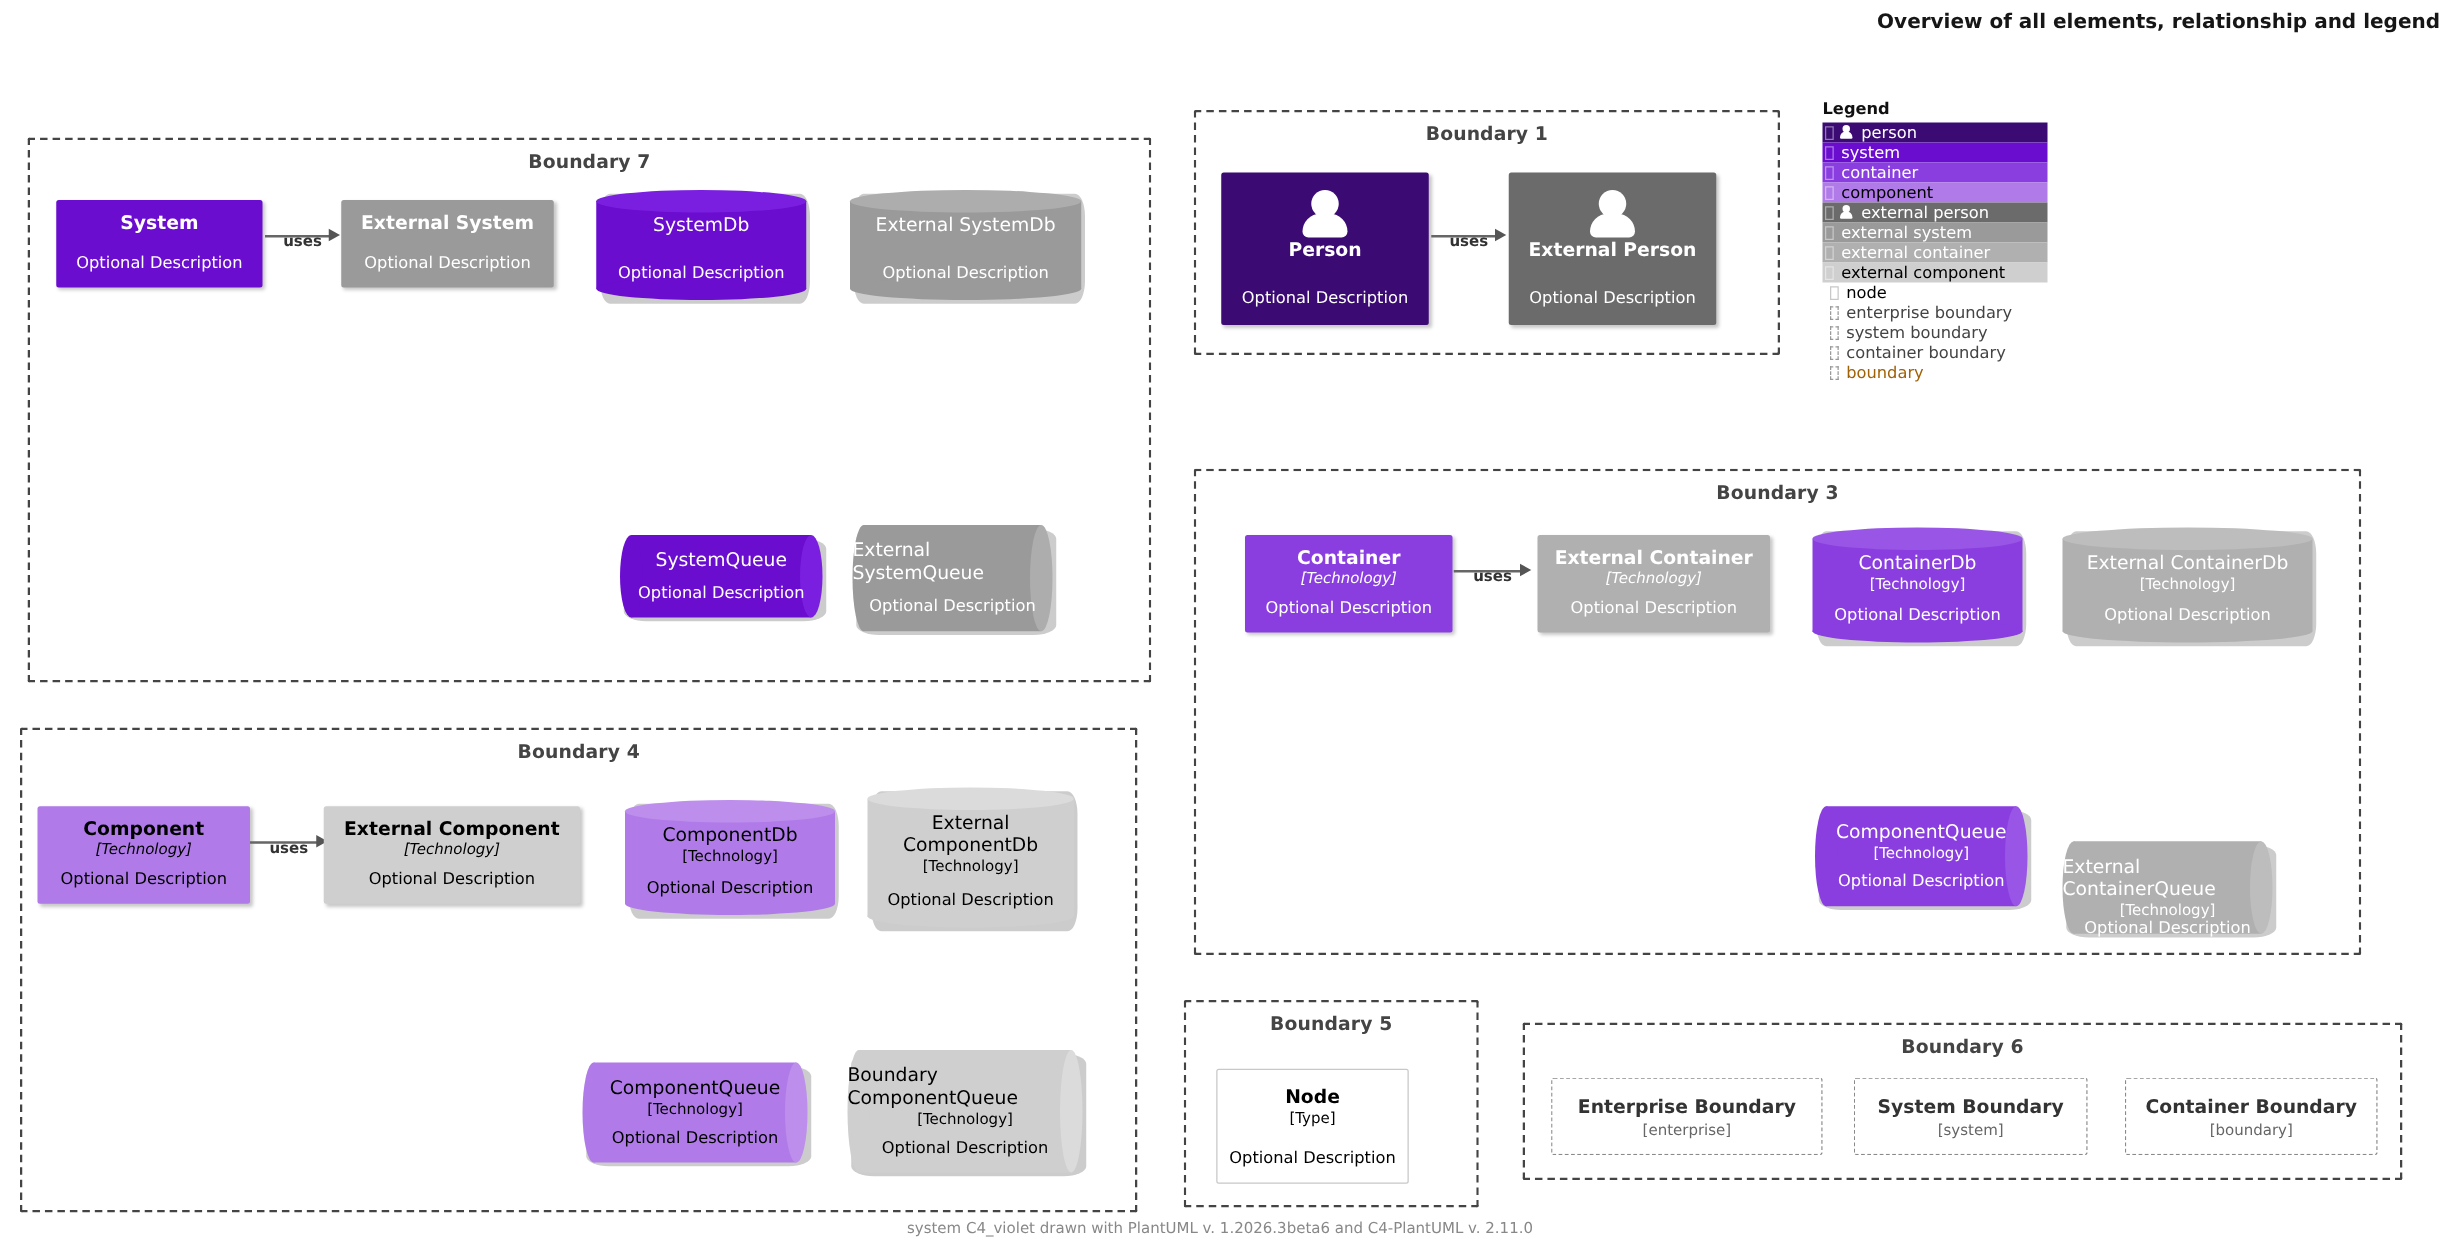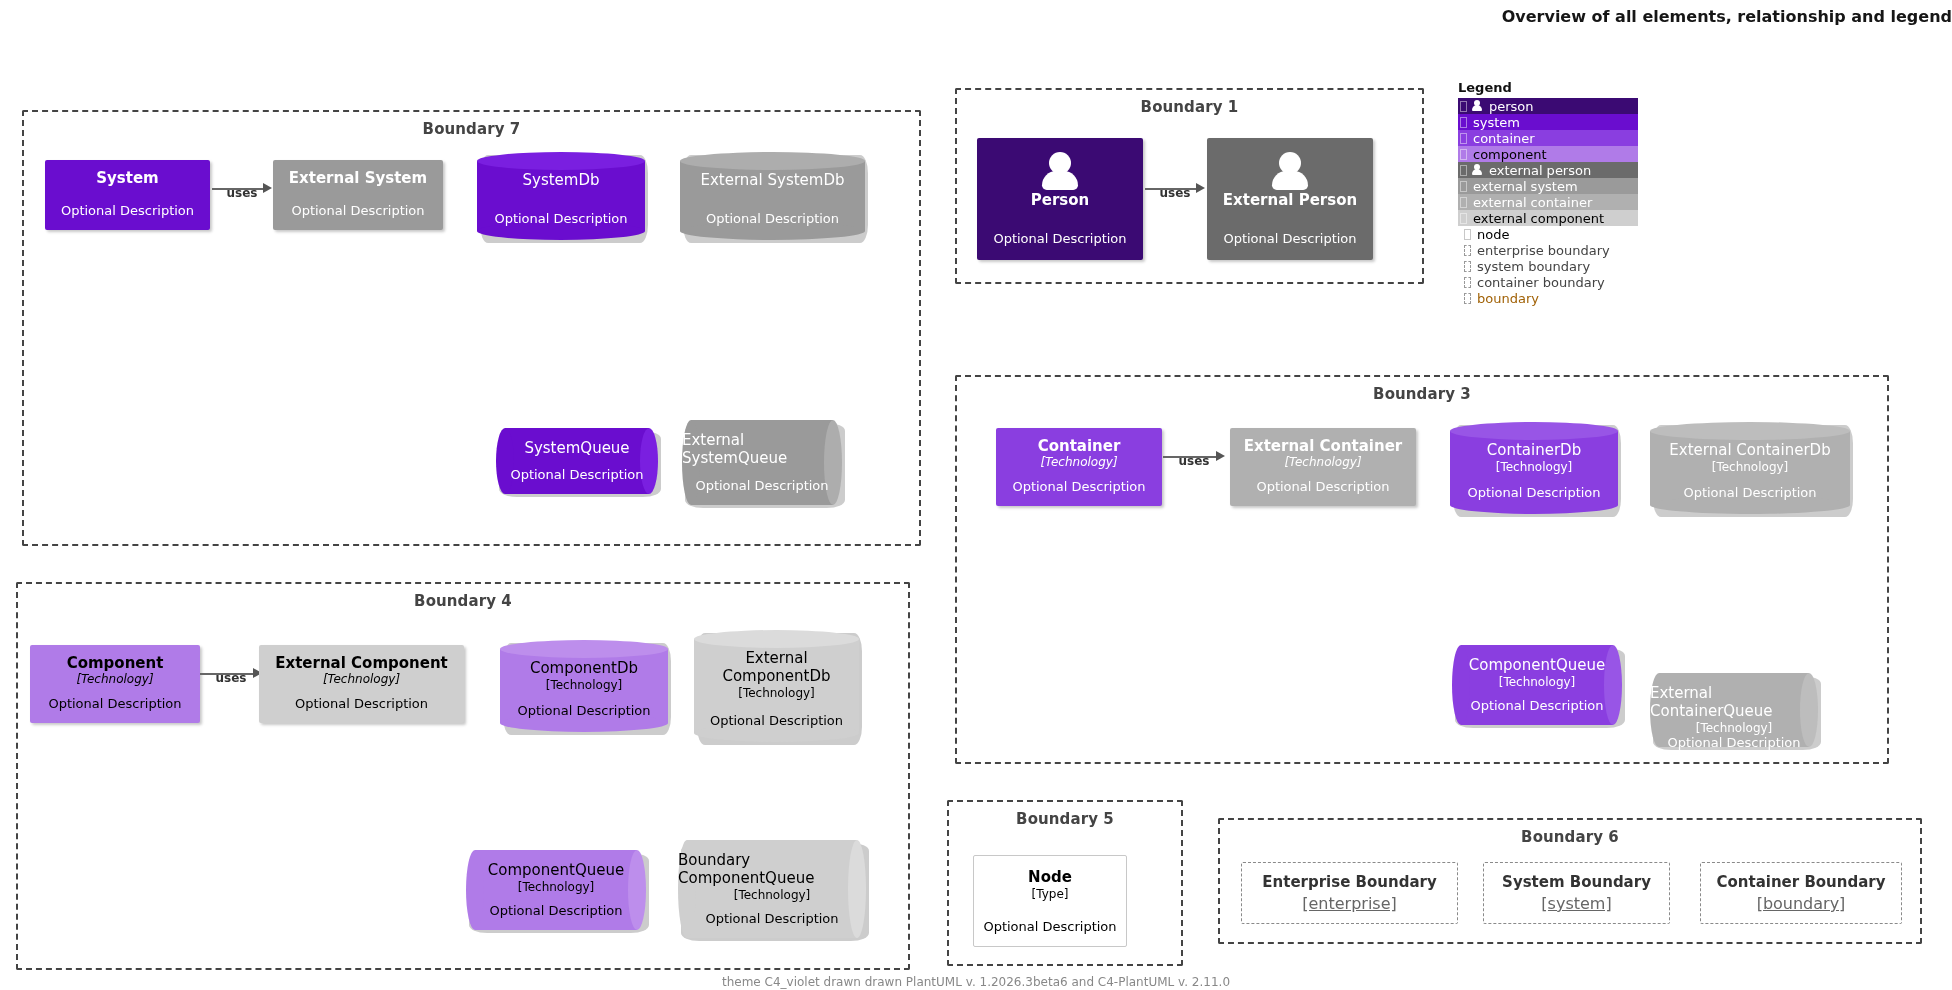--- a/index.html
+++ b/index.html
@@ -26,21 +26,21 @@
   }
   .boundary>.b-title{
     position:absolute;left:0;right:0;top:8px;text-align:center;
     font-size:15px;font-weight:bold;color:#444444;letter-spacing:.1px;
   }
   .subboundary{
     position:absolute;border:1px dashed #8a8a8a;border-radius:2px;
     display:flex;flex-direction:column;align-items:center;justify-content:center;
   }
   .subboundary .sb-name{font-size:15px;font-weight:bold;color:#333333;}
-  .subboundary .sb-type{font-size:16px;color:#666666;margin-top:3px;text-decoration:underline;}
+  .subboundary .sb-type{font-size:12px;color:#666666;margin-top:3px;}
 
   
   .el{position:absolute;box-sizing:border-box;}
   .el .nm{font-weight:bold;line-height:1.12;}
   .el .tech{font-style:italic;line-height:1.15;}
   .el .desc{line-height:1.15;}
   .light .nm,.light .tech,.light .desc{color:#ffffff;}
   .dark .nm,.dark .tech,.dark .desc{color:#000000;}
 
   
@@ -439,13 +439,13 @@
         <span class="lg-sw" style="border: 1px dashed rgb(153, 153, 153); background: transparent; width: 7px; flex: 0 0 7px; margin-right: 6px; margin-left: 4px;"></span>
         <span class="lg-txt" style="color: rgb(68, 68, 68);">container boundary</span>
       </div>
       <div class="lg-row">
         <span class="lg-sw" style="border: 1px dashed rgb(153, 153, 153); background: transparent; width: 7px; flex: 0 0 7px; margin-right: 6px; margin-left: 4px;"></span>
         <span class="lg-txt" style="color: #a16207;">boundary</span>
       </div>
     </div>
 </div>
 
-<div id="footer-note">theme C4_violet drawn drawn PlantUML v. 1.2026.3beta6 and C4-PlantUML v. 2.11.0</div>
+<div id="footer-note">system C4_violet drawn with PlantUML v. 1.2026.3beta6 and C4-PlantUML v. 2.11.0</div>
 
 </body></html>

